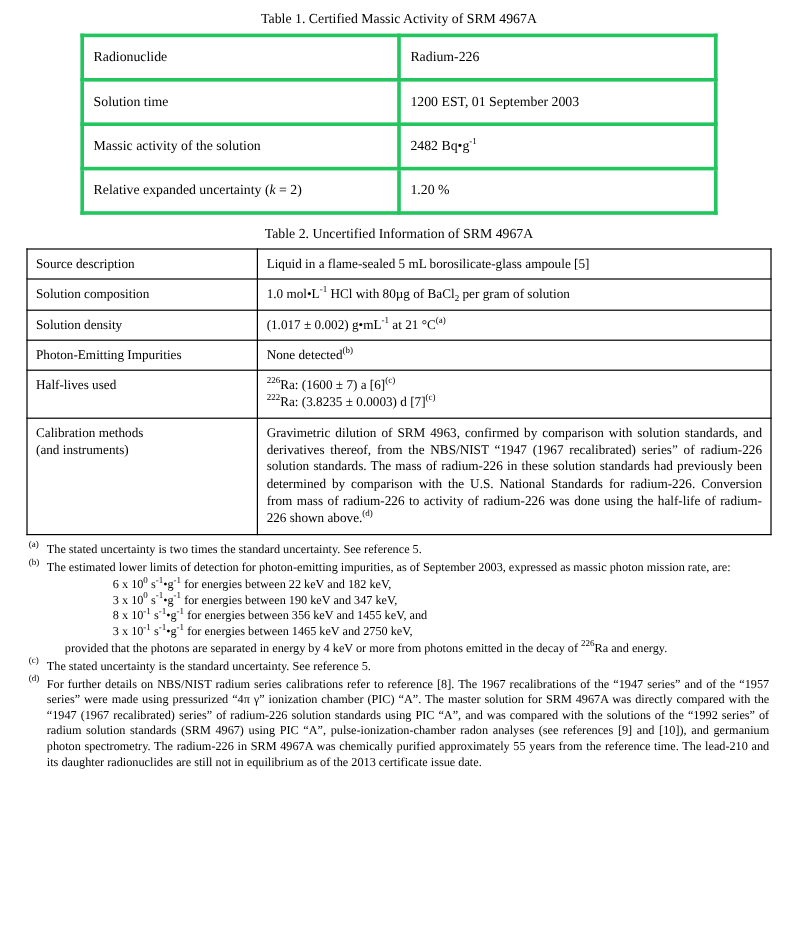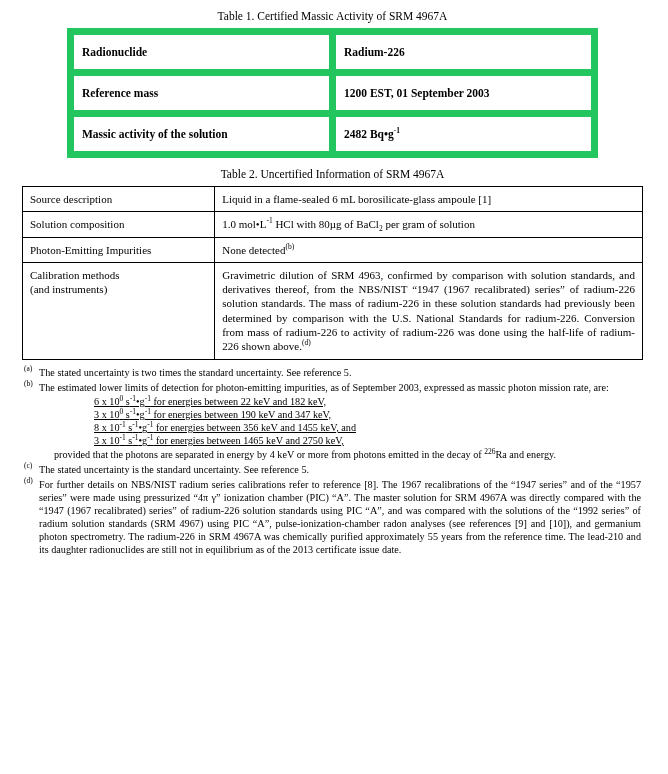--- a/index.html
+++ b/index.html
@@ -32,25 +32,25 @@
   }
   
   .t1-wrap {
     padding: 0 55px;
     box-sizing: border-box;
   }
   table.t1 {
     border: 1.6px solid #000;
   }
   table.t1 td {
-    border: 7px solid #22c55e;
+    border: 3px solid #22c55e;
     padding: 6px 8px 6px 8px;
     vertical-align: middle;
     font-size: 11.5px;
-    font-weight: bold;
+    font-weight: normal;
     height: 22px;
   }
   table.t1 td.c1 { width: 50%; }
   table.t1 td.c2 { width: 50%; }
   
   .t2-wrap {
     padding: 0 10px;
     box-sizing: border-box;
   }
   table.t2 {
@@ -79,21 +79,20 @@
   }
   .fn .mark {
     position: absolute;
     left: 0;
     top: 0;
     font-size: 9.5px;
   }
   .fn-list {
     padding-left: 55px;
     margin: 1px 0 1px 0;
-    text-decoration: underline;
   }
   .fn-list div { margin: 0; }
   .fn-cont {
     padding-left: 15px;
   }
 </style>
 </head>
 <body>
 
 <div class="page">
@@ -101,47 +100,62 @@
   <div class="caption">Table 1.  Certified Massic Activity of SRM 4967A</div>
 
   <div class="t1-wrap">
     <table class="t1">
       <tbody>
           <tr>
         <td class="c1">Radionuclide</td>
         <td class="c2">Radium-226</td>
       </tr>
       <tr>
-        <td class="c1">Reference mass</td>
+        <td class="c1">Solution time</td>
         <td class="c2">1200 EST, 01 September 2003</td>
       </tr>
       <tr>
         <td class="c1">Massic activity of the solution</td>
         <td class="c2"><span>2482 Bq</span><span>•g</span><sup>-1</sup></td>
+      </tr>
+      <tr>
+        <td class="c1"><span>Relative expanded uncertainty (</span><i>k</i><span> = 2)</span></td>
+        <td class="c2">1.20 %</td>
       </tr>
     </tbody>
       </table>
   </div>
 
   <div class="caption" style="margin-top:10px;text-align:center;">Table 2.  Uncertified Information of SRM 4967A</div>
 
   <div class="t2-wrap">
     <table class="t2">
       <tbody>
           <tr>
         <td class="lbl">Source description</td>
-        <td>Liquid in a flame-sealed 6 mL borosilicate-glass ampoule [1]</td>
+        <td>Liquid in a flame-sealed 5 mL borosilicate-glass ampoule [5]</td>
       </tr>
       <tr>
         <td class="lbl">Solution composition</td>
         <td><span>1.0 mol</span><span>•L</span><sup>-1</sup><span> HCl with 80µg of BaCl</span><sub>2</sub><span> per gram of solution</span></td>
       </tr>
       <tr>
+        <td class="lbl">Solution density</td>
+        <td><span>(1.017 ± 0.002) g</span><span>•mL</span><sup>-1</sup><span> at 21 </span><span>°C</span><sup>(a)</sup></td>
+      </tr>
+      <tr>
         <td class="lbl">Photon-Emitting Impurities</td>
         <td><span>None detected</span><sup>(b)</sup></td>
+      </tr>
+      <tr>
+        <td class="lbl">Half-lives used</td>
+        <td>
+          <div><sup>226</sup><span>Ra: (1600 ± 7) a [6]</span><sup>(c)</sup></div>
+          <div><sup>222</sup><span>Ra: (3.8235 ± 0.0003) d [7]</span><sup>(c)</sup></div>
+        </td>
       </tr>
       <tr>
         <td class="lbl">
           <div>Calibration methods</div>
           <div>(and instruments)</div>
         </td>
         <td style="text-align: justify;"><span>Gravimetric dilution of SRM 4963, confirmed by comparison with solution standards, and derivatives thereof, from the NBS/NIST “1947 (1967 recalibrated) series” of radium-226 solution standards.  The mass of radium-226 in these solution standards had previously been determined by comparison with the U.S. National Standards for radium-226.  Conversion from mass of radium-226 to activity of radium-226 was done using the half-life of radium-226 shown above.</span><sup>(d)</sup></td>
       </tr>
     </tbody>
       </table>

